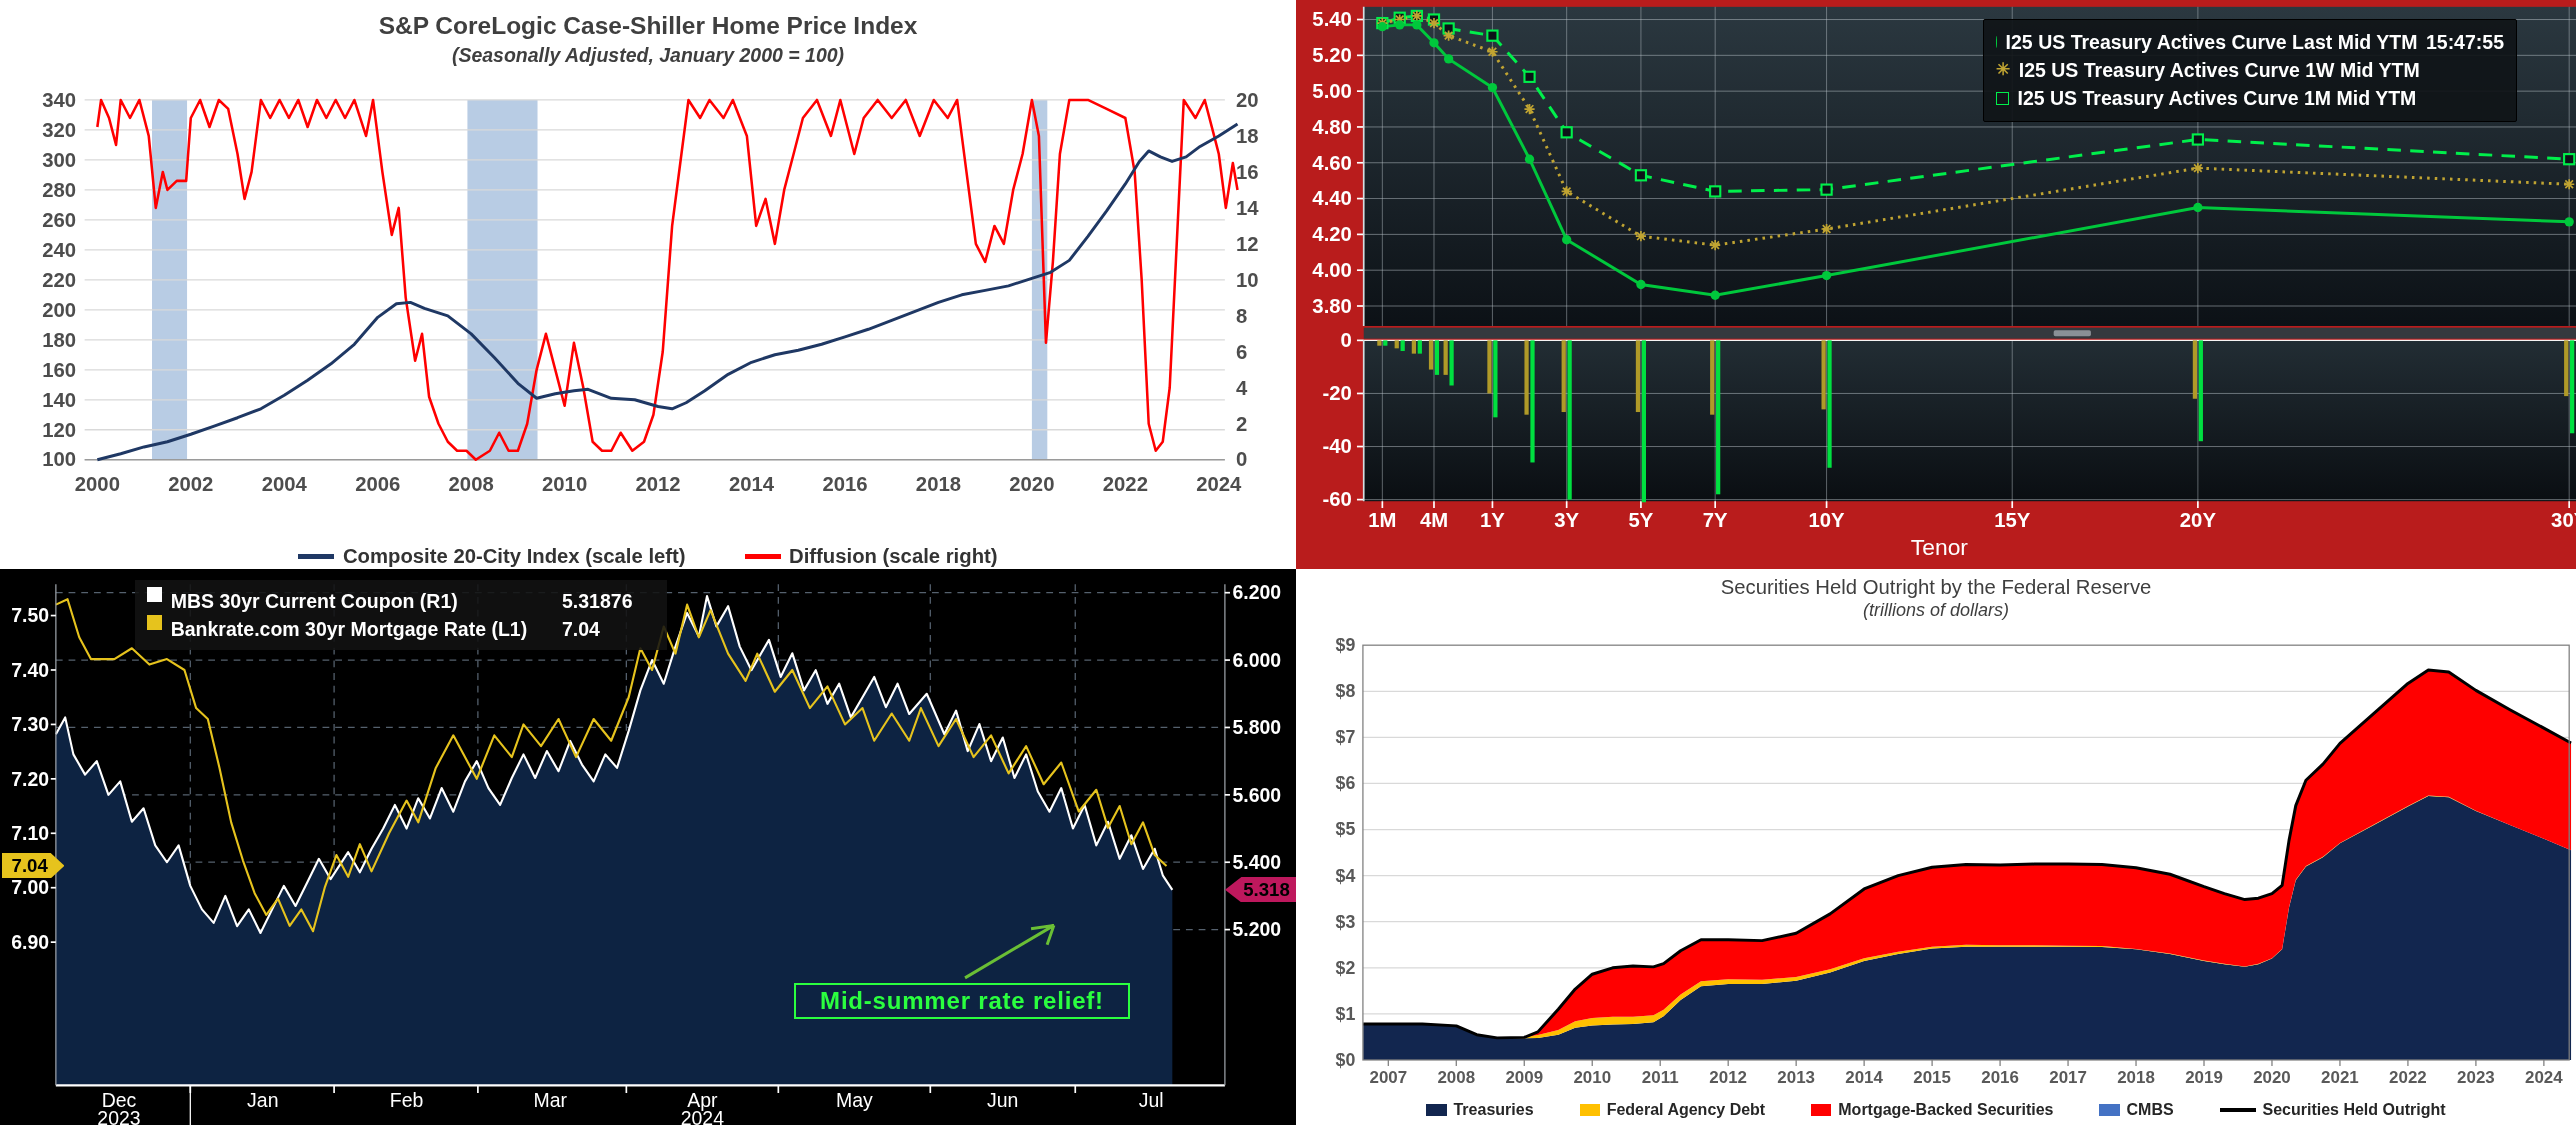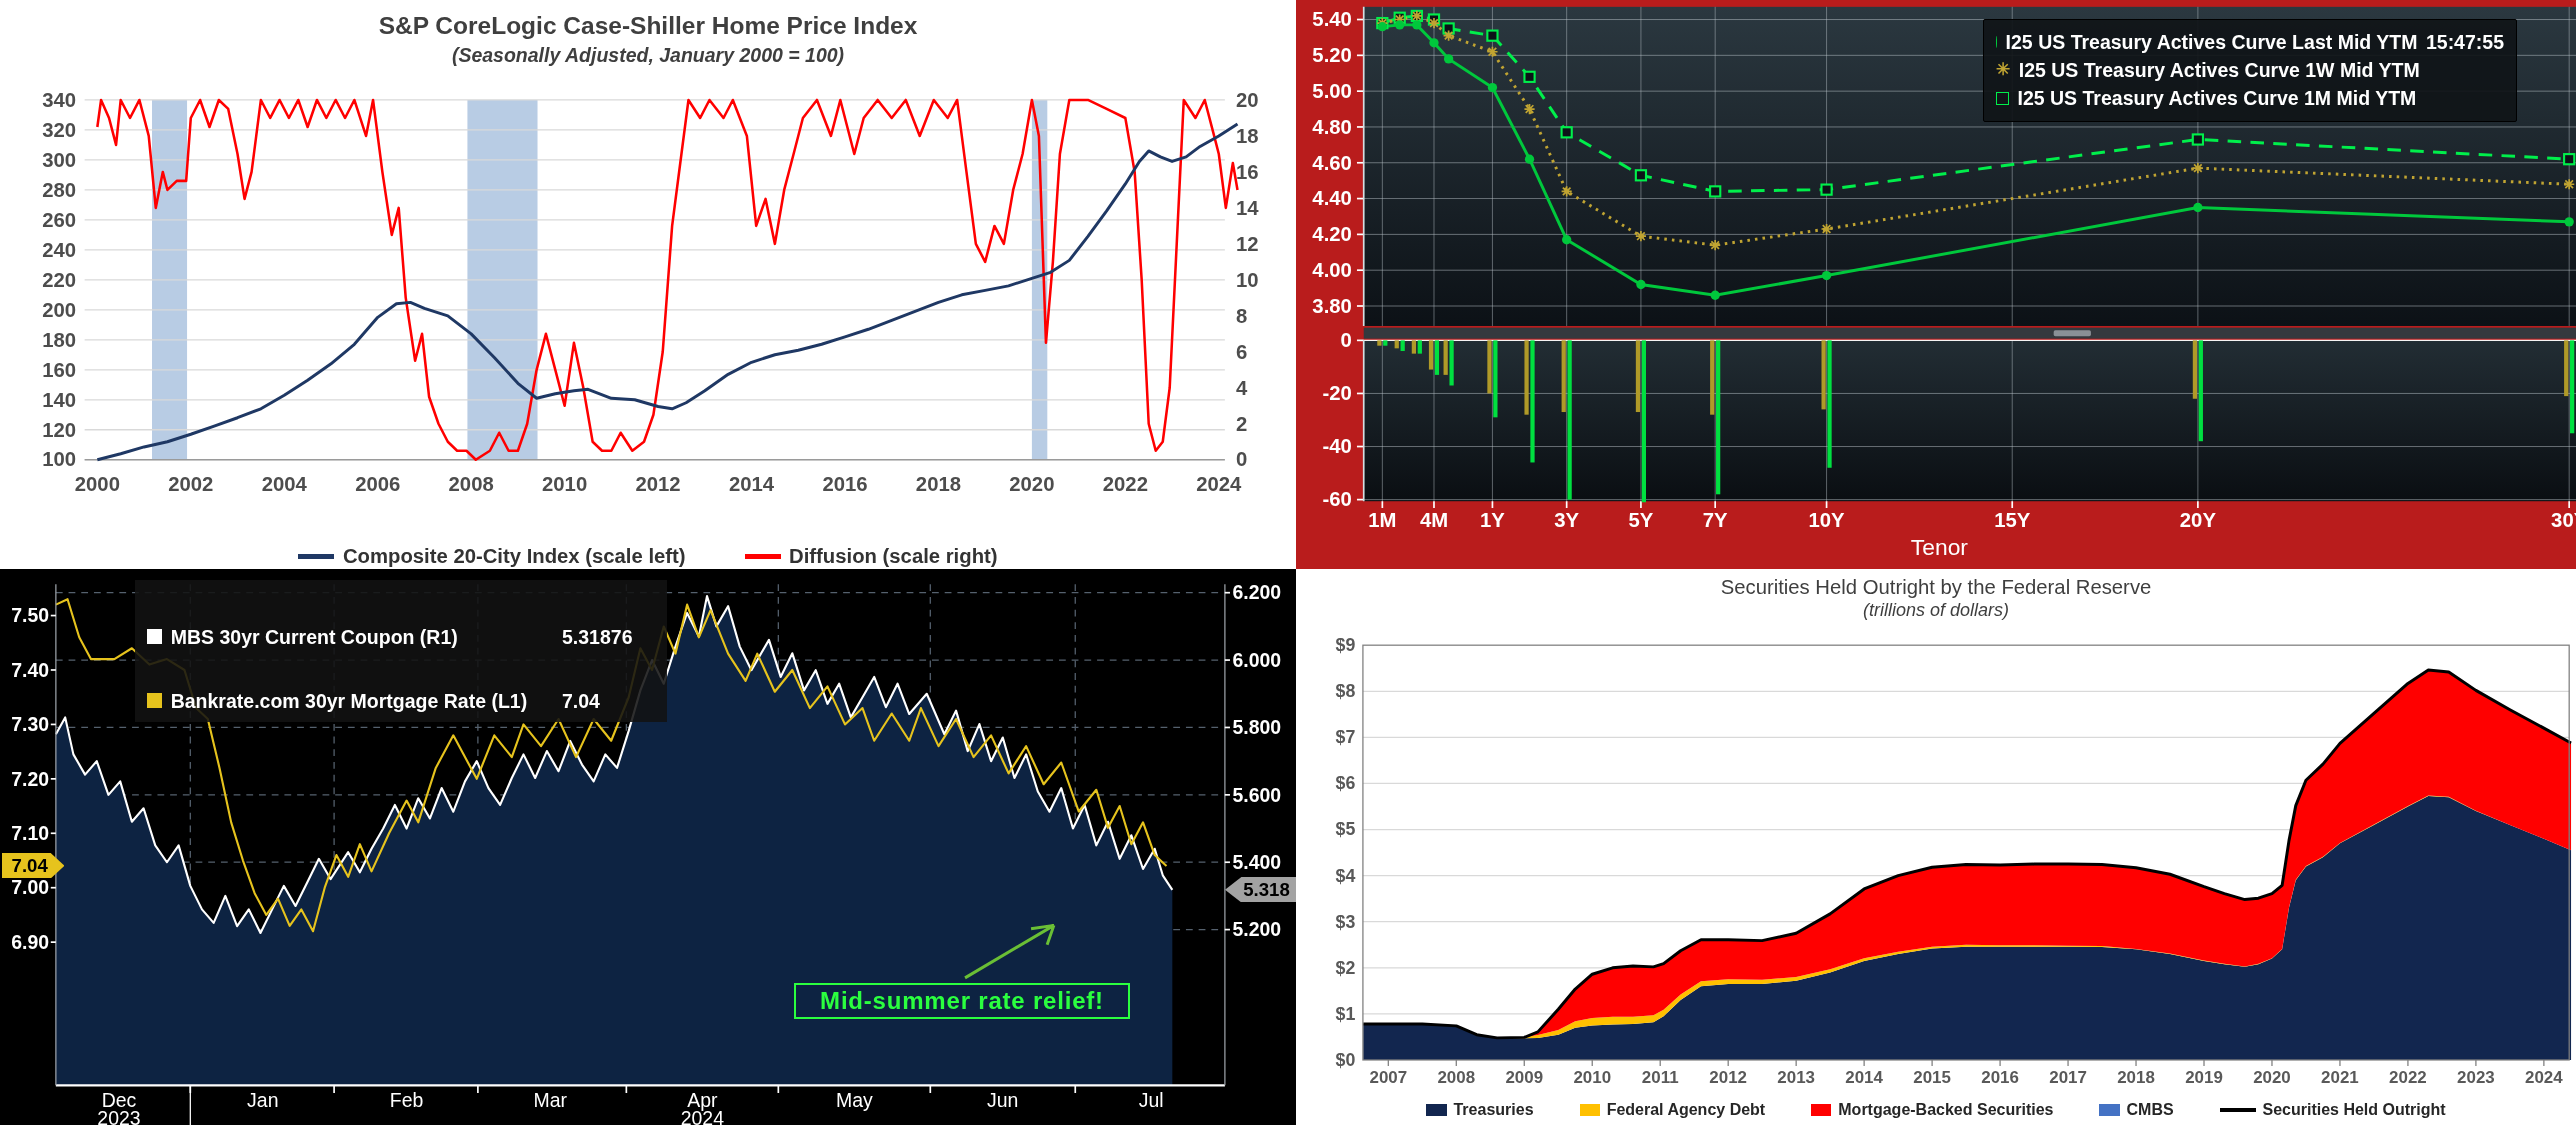--- a/index.html
+++ b/index.html
@@ -29,21 +29,21 @@
   .sq{display:inline-block;width:11px;height:11px;}
   .star{font-size:17px;line-height:12.7px;}
   .chg-legend{left:591px;top:361px;width:262px;background:rgba(16,20,24,.93);border:0.8px solid #000;
               border-radius:3.4px;padding:5.1px 10.2px;color:#fff;font-size:18.6px;font-weight:bold;}
   .chg-legend .ttl{text-align:center;margin-bottom:3.4px;}
   .chg-legend .row{display:flex;align-items:center;gap:8.5px;line-height:25.4px;white-space:nowrap;}
 
   
   .bl-legend{left:135px;top:11px;width:508px;background:rgba(18,18,18,.88);padding:6.8px 12px;
              color:#fff;font-size:19.5px;font-weight:bold;line-height:28px;}
-  .bl-legend .row{display:flex;align-items:center;gap:8.5px;margin-top:36px;}
+  .bl-legend .row{display:flex;align-items:flex-start;gap:8.5px;}
   .bl-legend .lbl{flex:1;white-space:nowrap;}
   .bl-legend .val{width:93px;white-space:nowrap;}
   .swatch{display:inline-block;width:15.2px;height:15.2px;}
   .badge{position:absolute;height:25.4px;line-height:25.4px;font-size:18.6px;font-weight:bold;color:#000;text-align:center;}
   #badge-rate{left:1.7px;width:56px;clip-path:polygon(0 0,78% 0,100% 50%,78% 100%,0 100%);padding-right:6.8px;}
   #badge-mbs{left:1225px;width:66px;clip-path:polygon(22% 0,100% 0,100% 100%,22% 100%,0 50%);padding-left:8.5px;}
   .anno{position:absolute;left:794px;top:414px;width:332px;height:32px;border:2.5px solid #2bff3f;
         color:#2bff3f;font-size:24px;font-weight:bold;text-align:center;line-height:32px;letter-spacing:0.8px;}
 
   
@@ -390,21 +390,21 @@
         <span class="lbl">MBS 30yr Current Coupon (R1)</span>
         <span class="val">5.31876</span>
       </div>
       <div class="row">
         <span class="swatch" style="background: rgb(230, 195, 29);"></span>
         <span class="lbl">Bankrate.com 30yr Mortgage Rate (L1)</span>
         <span class="val">7.04</span>
       </div>
     </div>
     <div class="badge" id="badge-rate" style="background: rgb(230, 195, 29); top: 284px;">7.04</div>
-    <div class="badge" id="badge-mbs" style="background: #a3a3a3; top: 308px;">5.318</div>
+    <div class="badge" id="badge-mbs" style="background: #be185d; top: 308px;">5.318</div>
     <div class="anno">Mid-summer rate relief!</div>
   </div>
 
   <div class="panel" id="p-br">
     <svg id="svg-br" width="1280" height="557" viewBox="0 0 1512 658">
         <line x1="79" x2="1504" y1="525.56" y2="525.56" stroke="#d9d9d9" stroke-width="1.5"></line>
         <line x1="79" x2="1504" y1="471.12" y2="471.12" stroke="#d9d9d9" stroke-width="1.5"></line>
         <line x1="79" x2="1504" y1="416.68" y2="416.68" stroke="#d9d9d9" stroke-width="1.5"></line>
         <line x1="79" x2="1504" y1="362.24" y2="362.24" stroke="#d9d9d9" stroke-width="1.5"></line>
         <line x1="79" x2="1504" y1="307.8" y2="307.8" stroke="#d9d9d9" stroke-width="1.5"></line>

